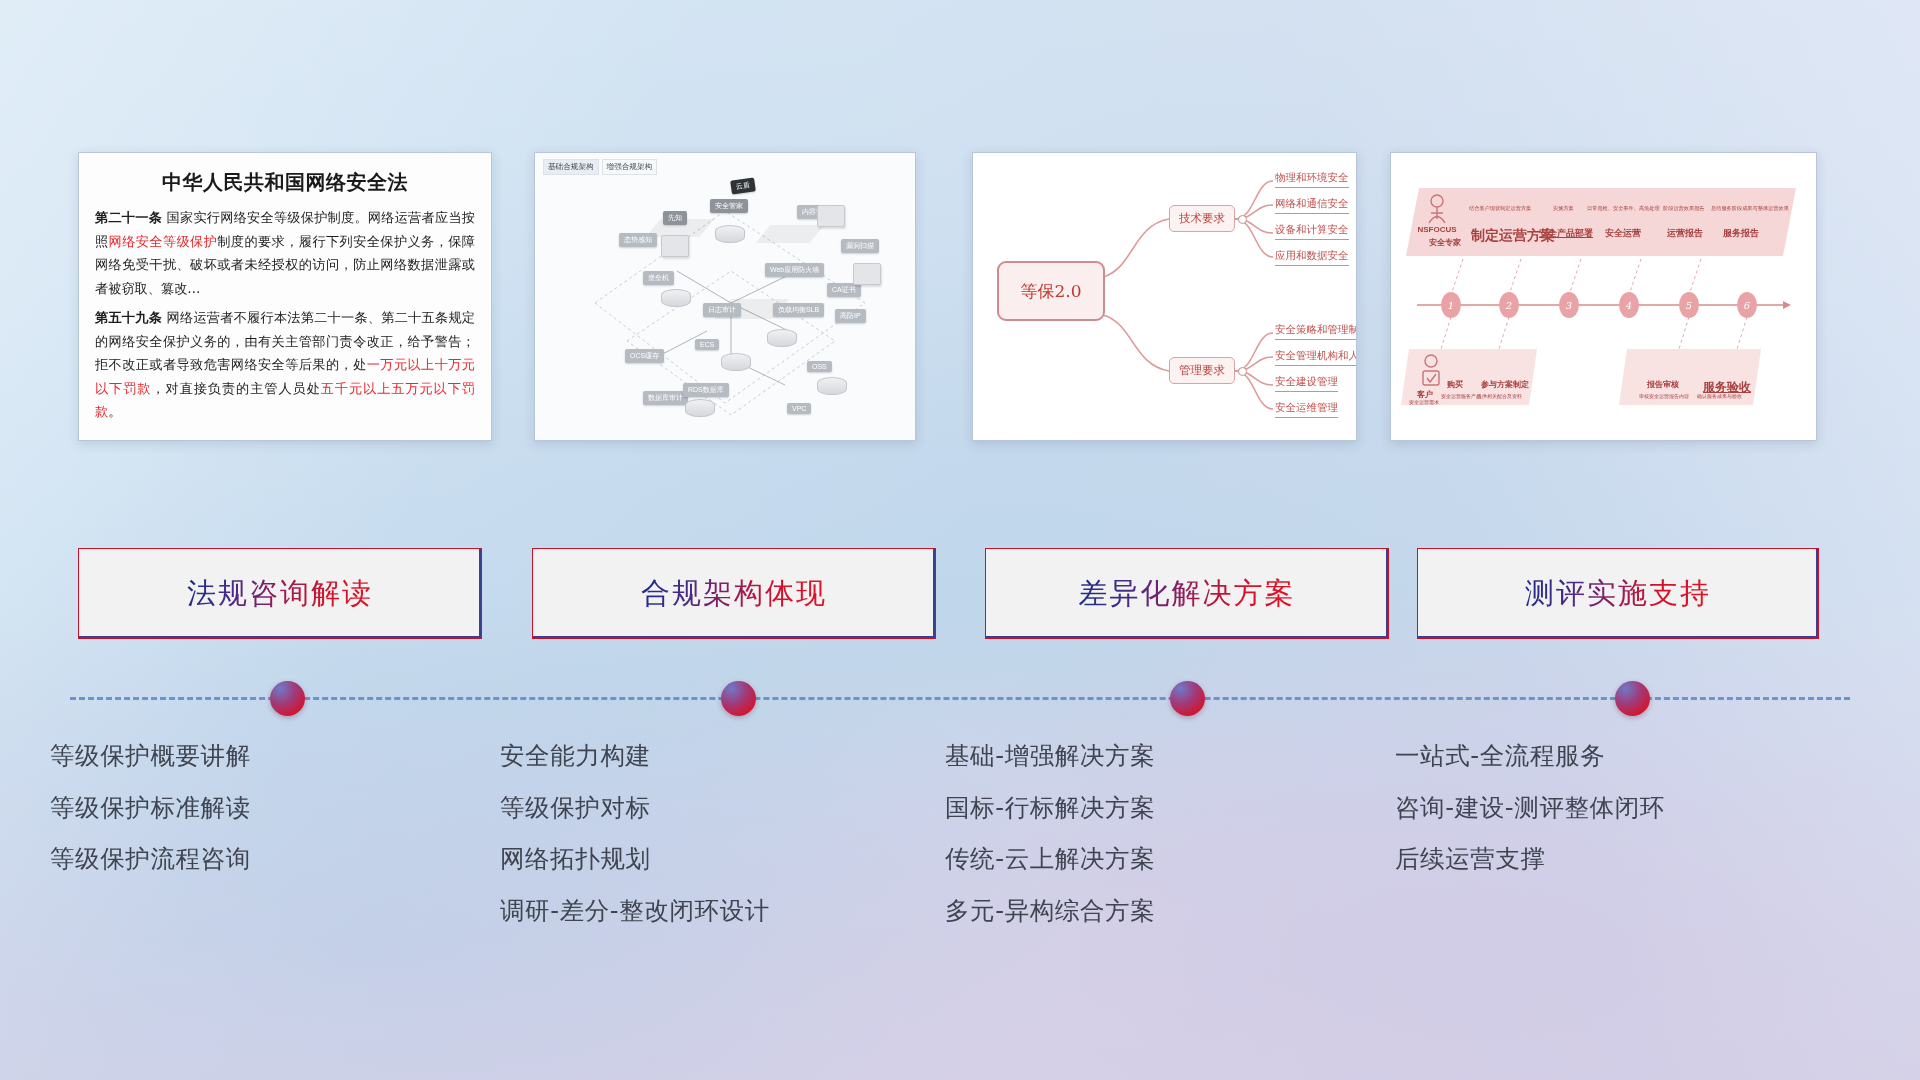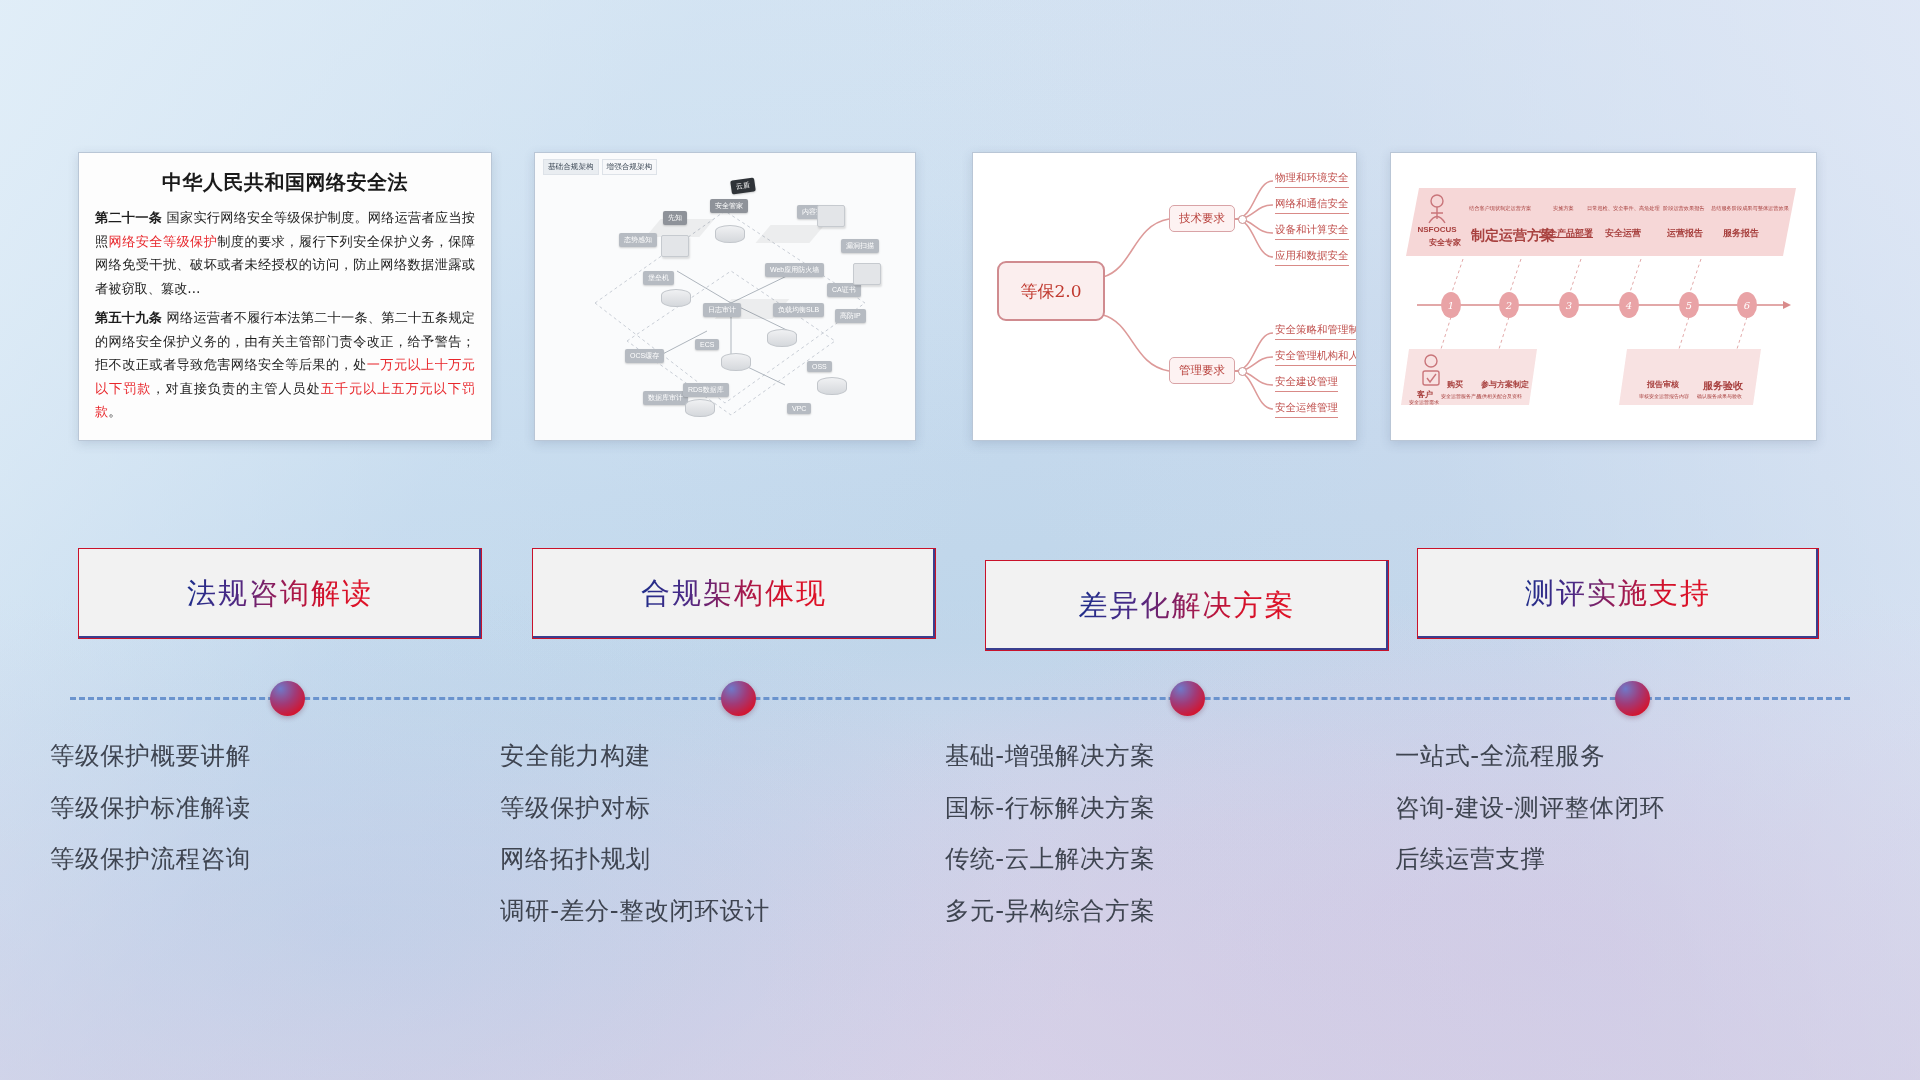--- a/index.html
+++ b/index.html
@@ -132,21 +132,21 @@
   }
   .head-inner{
     font-size:29px;font-weight:500;letter-spacing:2px;
     font-family:"DejaVu Sans",sans-serif;
     background:linear-gradient(100deg,#1b2d8a 0%,#4b2a86 26%,#9c1a52 52%,#d4112a 74%,#e11226 100%);
     -webkit-background-clip:text;background-clip:text;
     -webkit-text-fill-color:transparent;color:transparent;
   }
   .h1{left:78px;width:402px;}
   .h2{left:532px;width:402px;}
-  .h3{left:985px;width:402px;margin-top:12px;}
+  .h3{left:985px;width:402px;}
   .h4{left:1417px;width:400px;}
 
   
   .timeline{position:absolute;left:70px;top:697px;width:1780px;height:3px;}
   .tl-line{
     position:absolute;left:0;top:0;width:100%;height:0;
     border-top:3px dashed #5b88c9;opacity:.85;
   }
   .dot{
     position:absolute;top:-16px;width:35px;height:35px;border-radius:50%;
@@ -338,21 +338,21 @@
 
         <div class="btxt" style="left:26px;top:236px;font-size:8px;font-weight:bold;">客户</div>
         <div class="btxt" style="left:18px;top:246px;font-size:5px;">安全运营需求</div>
         <div class="btxt" style="left:56px;top:226px;font-size:8px;font-weight:bold;">购买</div>
         <div class="btxt" style="left:50px;top:240px;font-size:5px;">安全运营服务产品</div>
         <div class="btxt" style="left:90px;top:226px;font-size:8px;font-weight:bold;">参与方案制定</div>
         <div class="btxt" style="left:86px;top:240px;font-size:5px;">提供相关配合及资料</div>
 
         <div class="btxt" style="left:256px;top:226px;font-size:8px;font-weight:bold;">报告审核</div>
         <div class="btxt" style="left:248px;top:240px;font-size:5px;">审核安全运营报告内容</div>
-        <div class="btxt" style="left:312px;top:226px;font-size:10px;font-weight:bold;">服务验收</div>
+        <div class="btxt" style="left:312px;top:226px;font-size:12px;font-weight:bold;text-decoration:underline;">服务验收</div>
         <div class="btxt" style="left:306px;top:240px;font-size:5px;">确认服务成果与验收</div>
       </div>
     </div>
   </div>
 
   <div class="heads">
     <div class="head h1">
       <span class="head-inner">法规咨询解读</span>
     </div>
     <div class="head h2">

